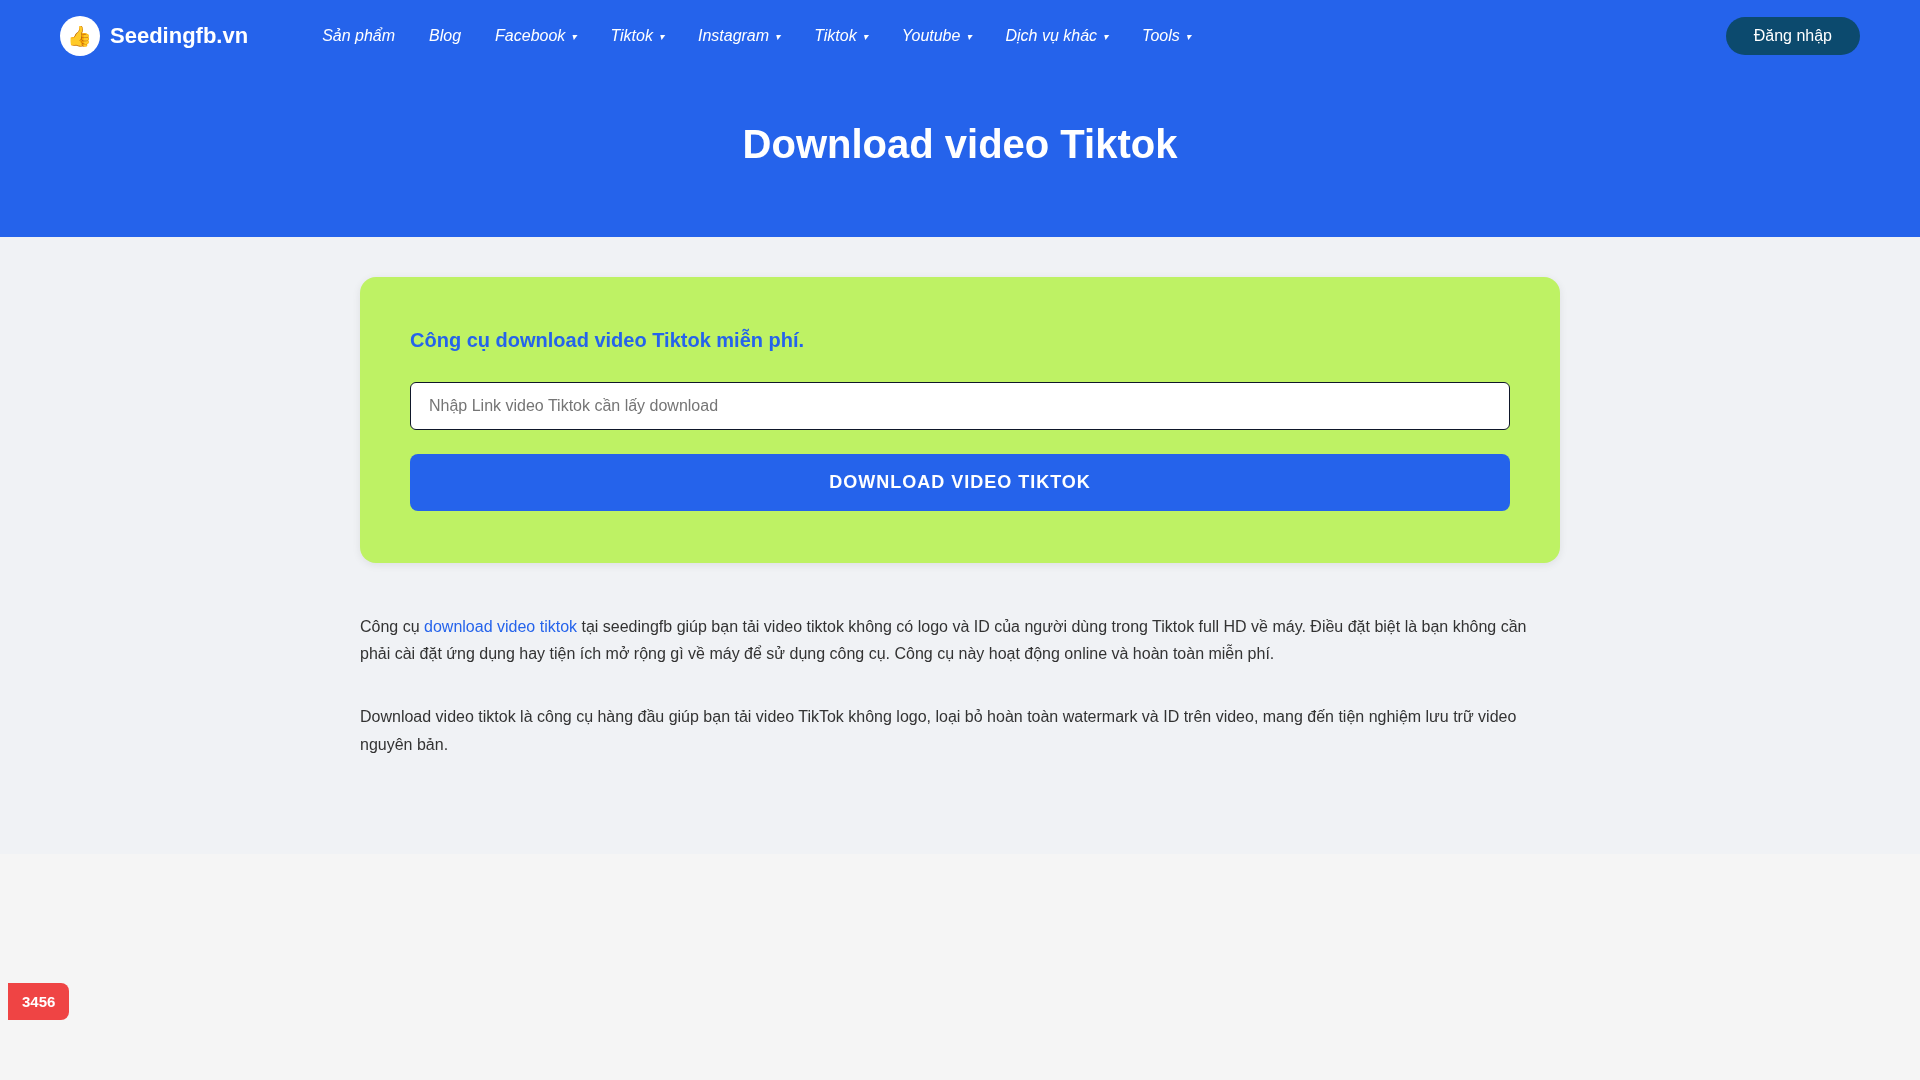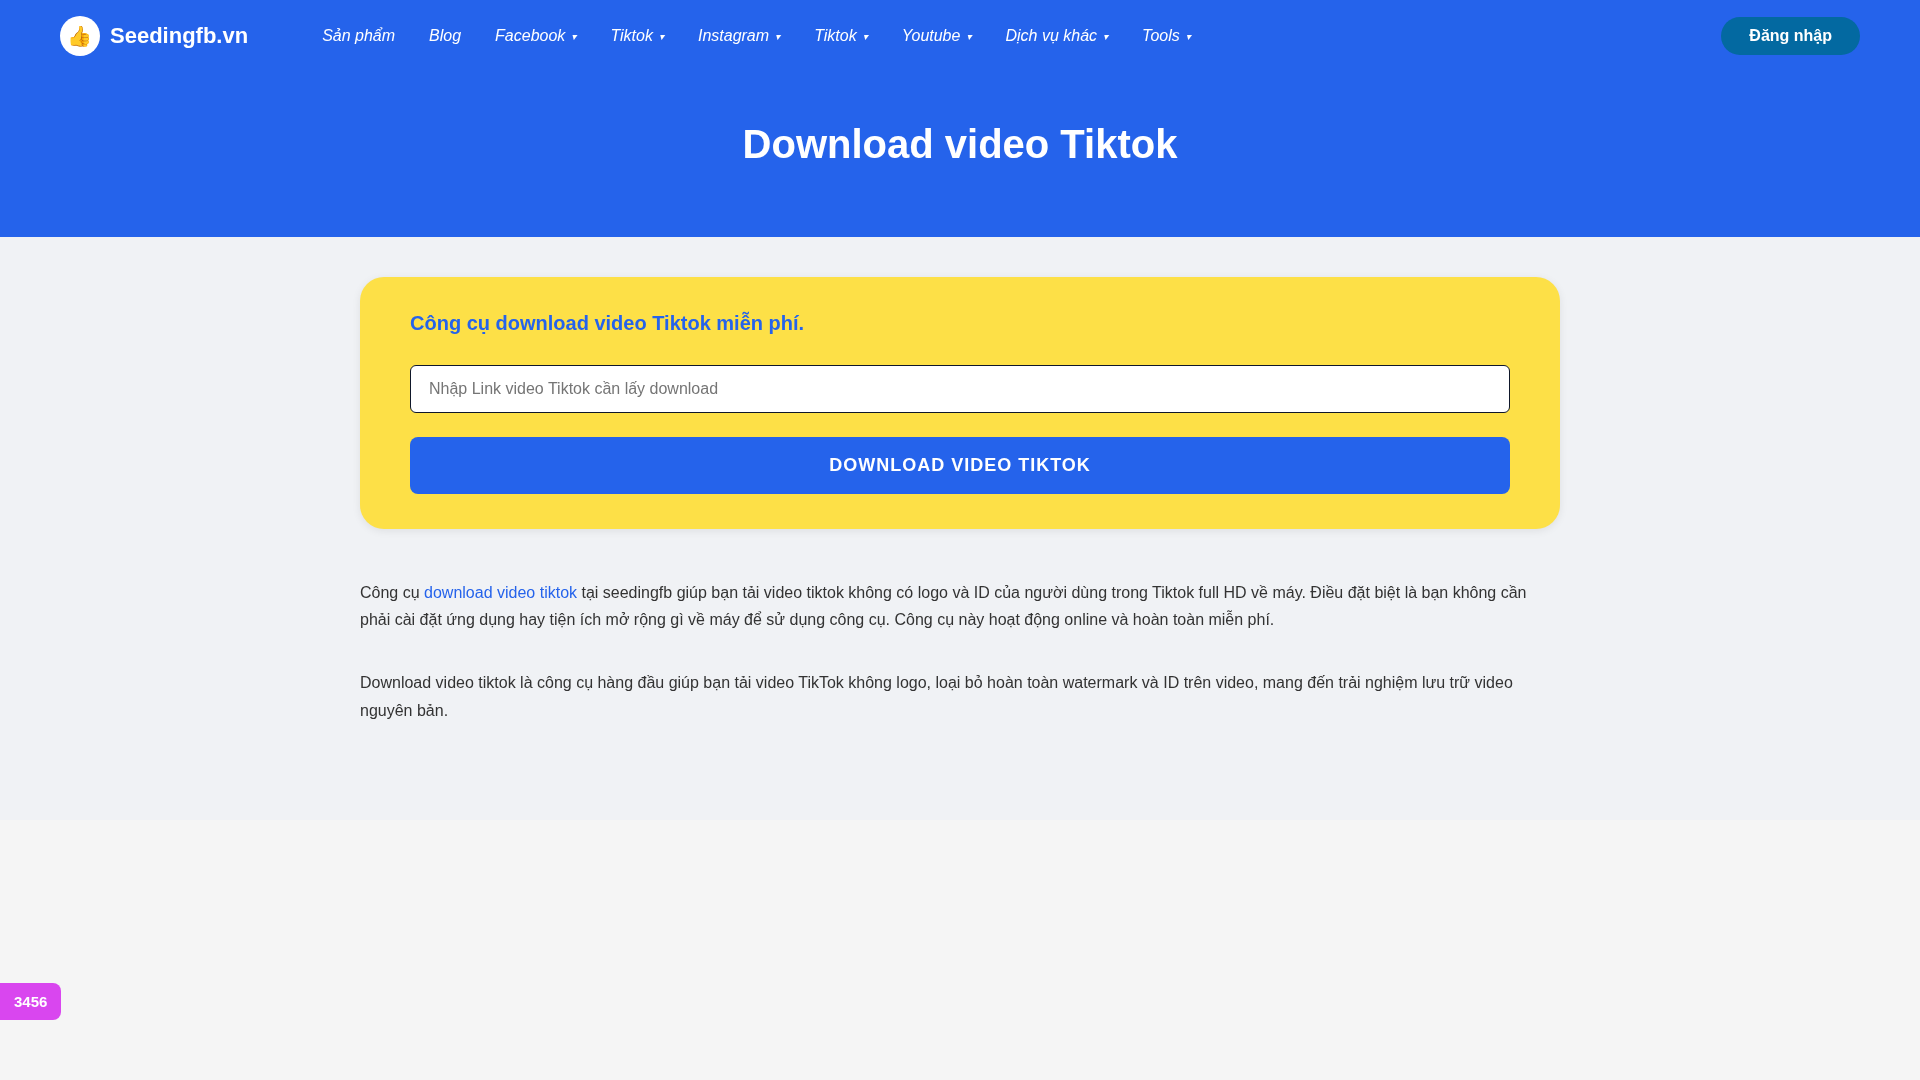--- a/index.html
+++ b/index.html
@@ -52,28 +52,28 @@
       border-radius: 4px;
     }
     .nav-item .chevron {
       font-size: 10px;
       margin-left: 2px;
     }
     .navbar-right {
       margin-left: auto;
     }
     .btn-login {
-      background: #0369a1;
+      background: #0c4a6e;
       color: white;
       border: none;
       padding: 10px 28px;
       border-radius: 24px;
       font-size: 16px;
       cursor: pointer;
-      font-weight: 700;
+      font-weight: 400;
     }
 
     
     .hero {
       background: #2563eb;
       text-align: center;
       padding: 50px 20px 70px;
     }
     .hero h1 {
       color: white;
@@ -82,23 +82,23 @@
     }
 
     
     .main-content {
       background: #f0f2f5;
       padding: 40px 60px 60px;
     }
 
     
     .card {
-      background: #fde047;
-      border-radius: 24px;
-      padding: 35px 50px;
+      background: #bef264;
+      border-radius: 16px;
+      padding: 52px 50px;
       max-width: 1200px;
       margin: 0 auto;
       box-shadow: 0 2px 8px rgba(0,0,0,0.08);
     }
     .card-title {
       color: #2563eb;
       font-size: 20px;
       font-weight: 600;
       margin-bottom: 30px;
     }
@@ -151,23 +151,23 @@
       margin-bottom: 36px;
     }
     .article-link {
       color: #2563eb;
       text-decoration: none;
     }
 
     
     .floating-badge {
       position: fixed;
-      left: 0;
+      left: 8px;
       bottom: 60px;
-      background: #d946ef;
+      background: #ef4444;
       color: white;
       padding: 10px 14px;
       border-radius: 0 8px 8px 0;
       font-size: 15px;
       font-weight: bold;
       z-index: 100;
     }
   </style>
 </head>
 <body>
@@ -229,19 +229,19 @@
   <div class="card">
     <div class="card-title">Công cụ download video Tiktok miễn phí.</div>
     <input class="form-input" type="text" placeholder="Nhập Link video Tiktok cần lấy download" style="">
     <button class="btn-download">DOWNLOAD VIDEO TIKTOK</button>
   </div>
 
   <div class="article-section">
     <p class="article-p">
       Công cụ <a class="article-link">download video tiktok</a><span> tại seedingfb giúp bạn tải video tiktok không có logo và ID của người dùng trong Tiktok full HD về máy. Điều đặt biệt là bạn không cần phải cài đặt ứng dụng hay tiện ích mở rộng gì về máy để sử dụng công cụ. Công cụ này hoạt động online và hoàn toàn miễn phí.</span>
     </p>
-    <p class="article-p">Download video tiktok là công cụ hàng đầu giúp bạn tải video TikTok không logo, loại bỏ hoàn toàn watermark và ID trên video, mang đến trải nghiệm lưu trữ video nguyên bản.</p>
+    <p class="article-p">Download video tiktok là công cụ hàng đầu giúp bạn tải video TikTok không logo, loại bỏ hoàn toàn watermark và ID trên video, mang đến tiện nghiệm lưu trữ video nguyên bản.</p>
   </div>
 </div>
 
 <div class="floating-badge">
   <span>3456</span>
 </div>
 
 </body></html>

